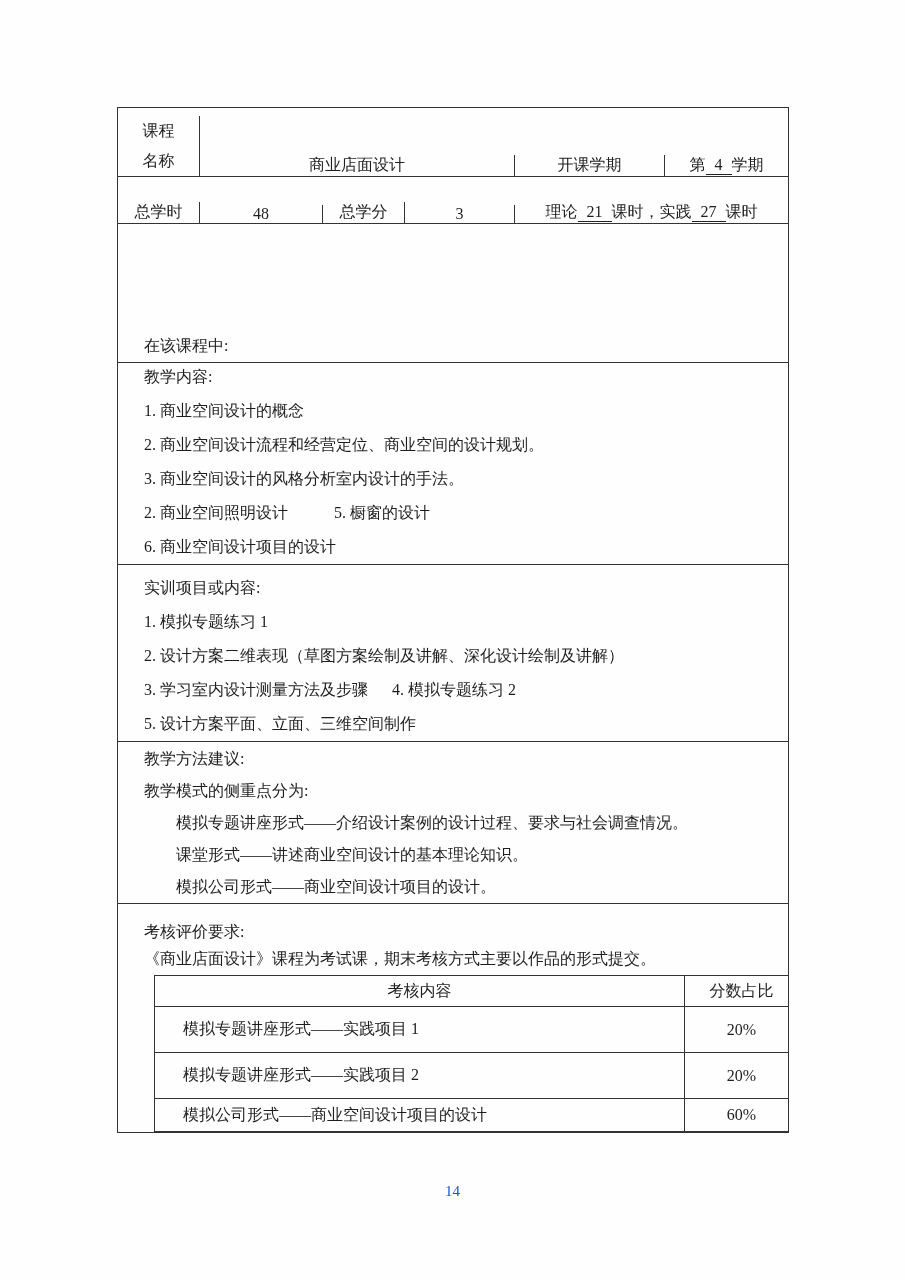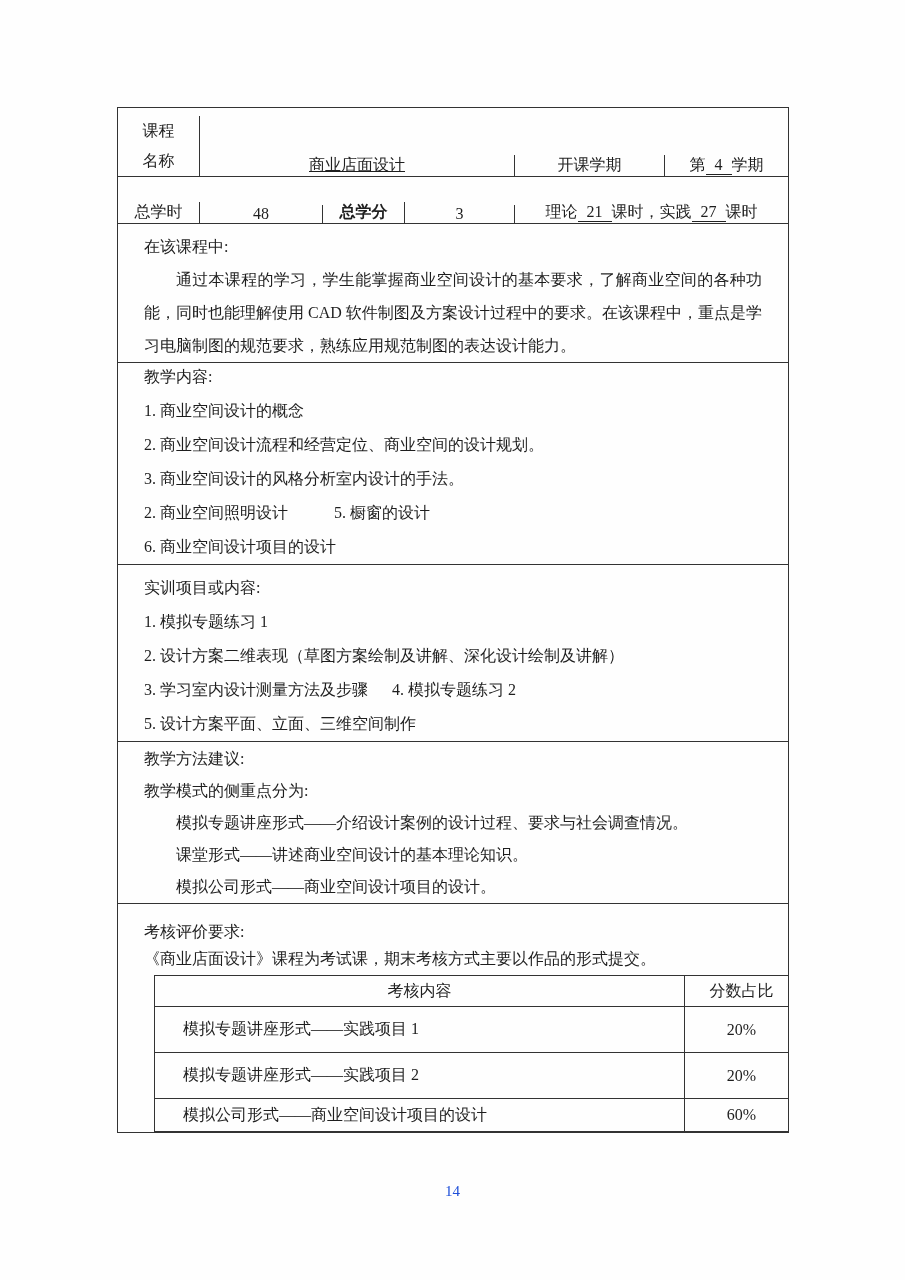--- a/index.html
+++ b/index.html
@@ -21,24 +21,24 @@
   }
   .cell.last { border-right:none; }
   .r1 { height:69px; }
   .r2 { height:47px; }
   .r3 { height:139px; }
   .r4 { height:203px; }
   .r5 { height:177px; }
   .r6 { height:163px; }
   .r7 { height:228px; }
   .w-label { width:82px; }
-  .w-name  { width:315px;text-decoration:underline; }
+  .w-name  { width:315px; }
   .w-term  { width:150px; }
   .w-hours { width:123px; }
-  .w-cred  { width:82px;font-weight:bold; }
+  .w-cred  { width:82px; }
   .w-credv { width:110px; }
   .flexfill { flex:1; }
   .twoline { line-height:30px; }
   .u { border-bottom:1px solid #222; padding:0 9px; }
   .sec { box-sizing:border-box; width:100%; padding:0 26px; overflow:hidden; }
   .sec-obj { padding-top:8px; line-height:33px; }
   .sec-obj p { margin:0; text-align:justify; text-indent:2em; }
   .sec-cont { padding-top:2px; line-height:34px; }
   .sec-prac { padding-top:6px; line-height:34px; }
   .sec-meth { padding-top:2px; line-height:32px; }
@@ -112,21 +112,20 @@
           <span class="u">21</span>
           <span>课时，实践</span>
           <span class="u">27</span>
           <span>课时</span>
       </div>
     </div>
 
     <div class="row r3">
       <div class="sec sec-obj">
         <div>在该课程中:</div>
-        <p>通过本课程的学习，学生能掌握商业空间设计的基本要求，了解商业空间的各种功能，同时也能理解使用 CAD 软件制图及方案设计过程中的要求。在该课程中，重点是学习电脑制图的规范要求，熟练应用规范制图的表达设计能力。</p>
       </div>
     </div>
 
     <div class="row r4">
       <div class="sec sec-cont">
         <div>教学内容:</div>
         <div>1. 商业空间设计的概念</div>
         <div>2. 商业空间设计流程和经营定位、商业空间的设计规划。</div>
         <div>3. 商业空间设计的风格分析室内设计的手法。</div>
         <div>

